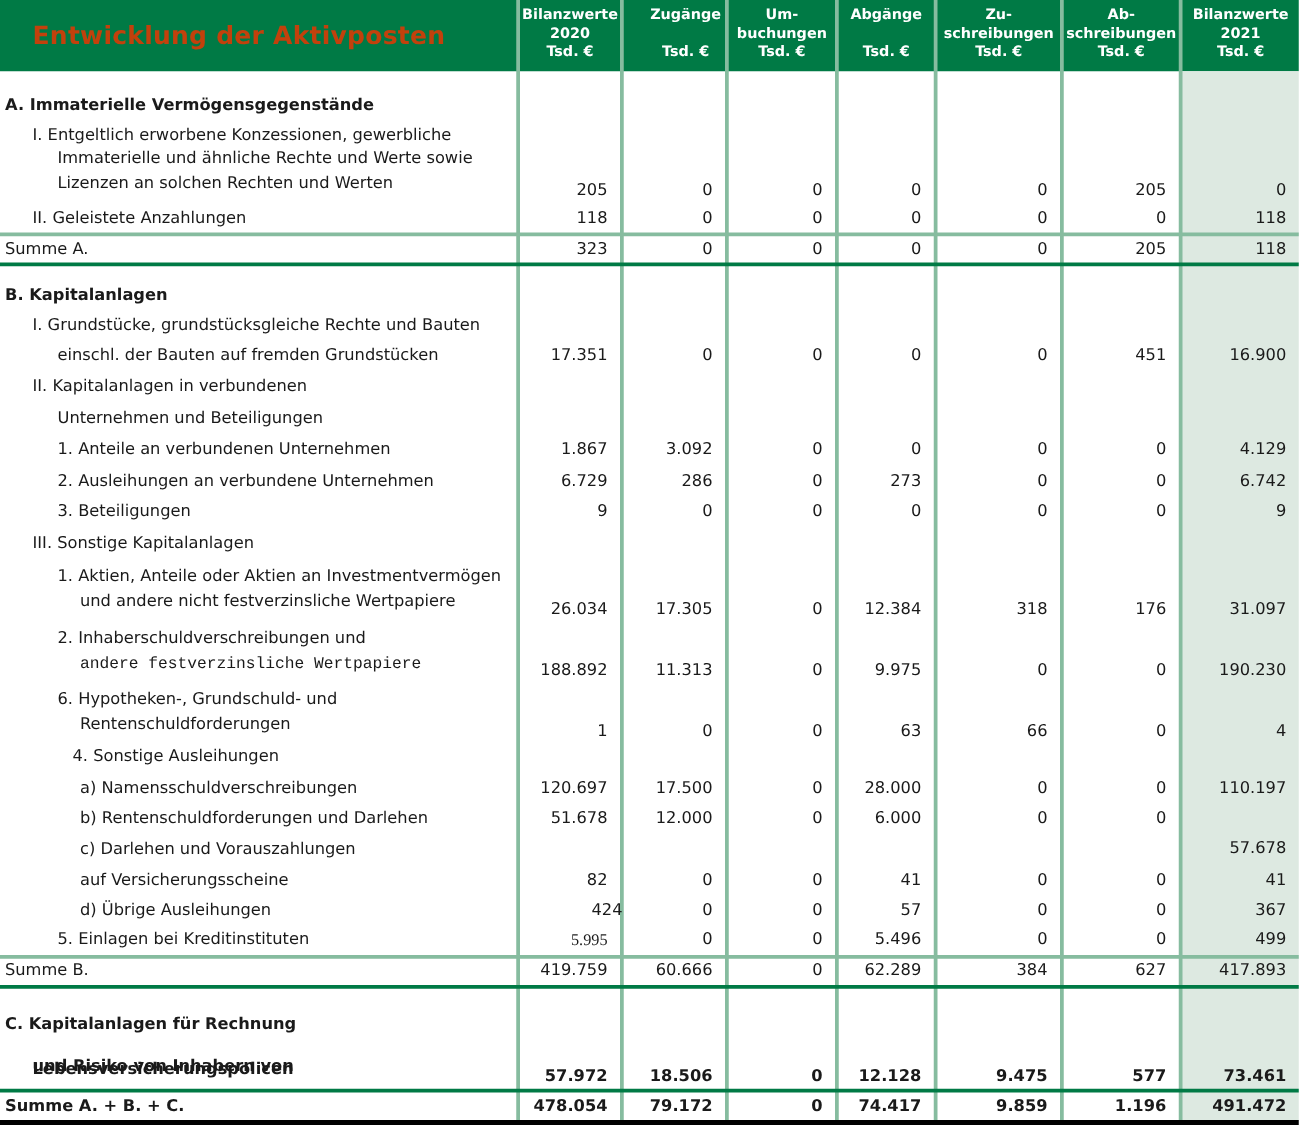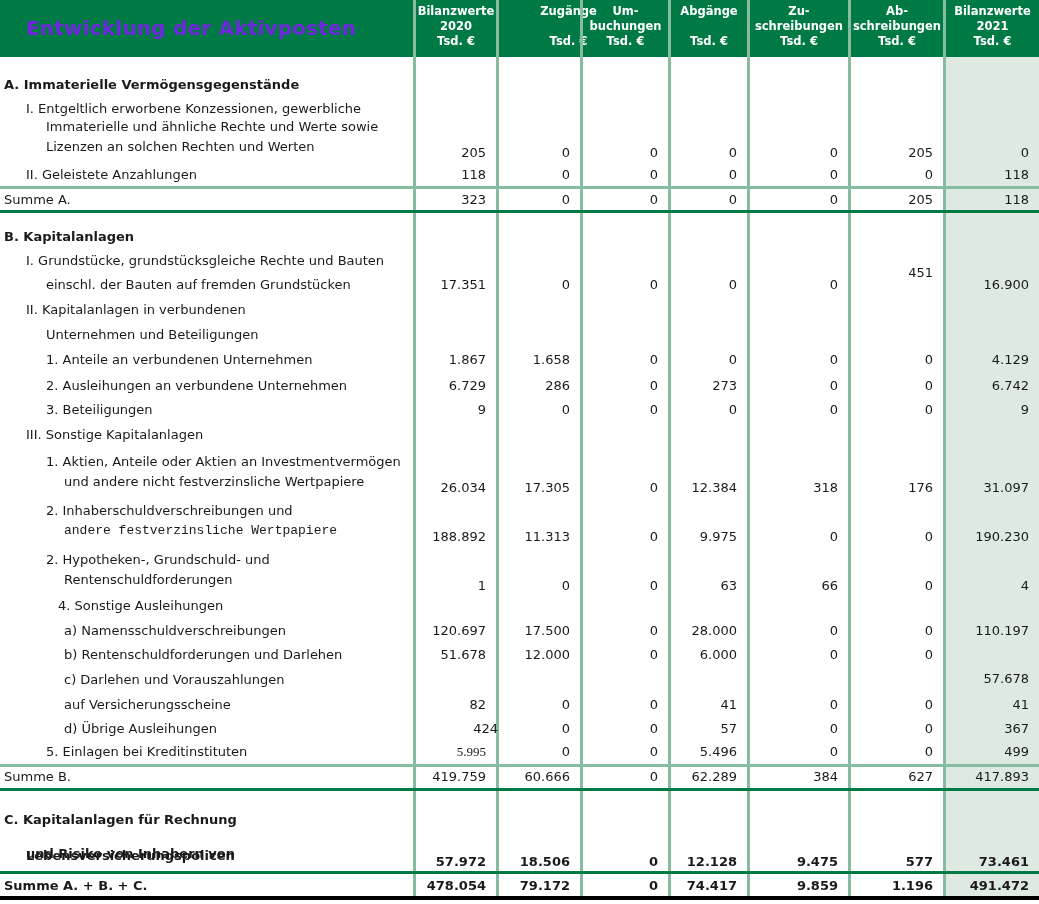--- a/index.html
+++ b/index.html
@@ -1,20 +1,20 @@
 <!DOCTYPE html>
 <html><head>
 <meta charset="utf-8">
 <style>
   html, body { margin: 0; padding: 0; background: #ffffff; }
   body { width: 1039px; height: 904px; position: relative; overflow: hidden;
          font-family: "DejaVu Sans", "Liberation Sans", sans-serif; color: #1a1a1a; }
   .abs { position: absolute; }
   .header { left: 0; top: 0; width: 1039px; height: 57px; background: #007a45; }
-  .title { left: 26px; top: 16px; font-size: 20px; font-weight: bold; color: #6d28d9; white-space: nowrap; letter-spacing: 0.2px; }
+  .title { left: 26px; top: 16px; font-size: 20px; font-weight: bold; color: #c2410c; white-space: nowrap; letter-spacing: 0.2px; }
   .hcell { top: 4px; height: 52px; color: #fff; font-size: 11.5px; font-weight: bold; text-align: center; line-height: 15px; }
   .hcell span { display: block; white-space: nowrap; }
   .vline { top: 0; width: 3px; height: 898px; background: #86bc9f; }
   .shade { left: 945px; top: 57px; width: 94px; height: 840px; background: #dde9e1; }
   .hsep-light { left: 0; width: 1039px; height: 3px; background: #86bc9f; }
   .hsep-dark { left: 0; width: 1039px; height: 3px; background: #007a45; }
   .hsep-black { left: 0; width: 1039px; height: 4px; background: #000; }
   .lbl { font-size: 13px; white-space: nowrap; line-height: 18px; }
   .lbl.bold { font-weight: bold; }
   .num { font-size: 13px; text-align: right; white-space: nowrap; line-height: 18px; }
@@ -25,21 +25,21 @@
 
 <div id="table">
   <div class="abs header"></div>
   <div class="abs shade"></div>
   <div class="abs title">Entwicklung der Aktivposten</div>
 <div class="abs hcell" style="left: 416px; width: 80px;">
       <span>Bilanzwerte</span>
       <span>2020</span>
       <span>Tsd. €</span>
     </div>
-    <div class="abs hcell" style="left: 499px; width: 99px; margin-left: 20px;">
+    <div class="abs hcell" style="left: 499px; width: 99px;">
       <span>Zugänge</span>
       <span>&nbsp;</span>
       <span>Tsd. €</span>
     </div>
     <div class="abs hcell" style="left: 583px; width: 85px;">
       <span>Um-</span>
       <span>buchungen</span>
       <span>Tsd. €</span>
     </div>
     <div class="abs hcell" style="left: 671px; width: 76px;">
@@ -97,27 +97,27 @@
     <div class="abs num" style="left: 851px; width: 82px; top: 191px;">205</div>
     <div class="abs num" style="left: 946px; width: 83px; top: 191px;">118</div>
     <div class="abs lbl bold" style="left: 4px; top: 228px;">B.  Kapitalanlagen</div>
     <div class="abs lbl" style="left: 26px; top: 252px;">I.  Grundstücke, grundstücksgleiche Rechte und Bauten</div>
     <div class="abs lbl" style="left: 46px; top: 276px;">einschl. der Bauten auf fremden Grundstücken</div>
     <div class="abs num" style="left: 416px; width: 70px; top: 276px;">17.351</div>
     <div class="abs num" style="left: 499px; width: 71px; top: 276px;">0</div>
     <div class="abs num" style="left: 583px; width: 75px; top: 276px;">0</div>
     <div class="abs num" style="left: 671px; width: 66px; top: 276px;">0</div>
     <div class="abs num" style="left: 750px; width: 88px; top: 276px;">0</div>
-    <div class="abs num" style="left: 851px; width: 82px; top: 264px;">451</div>
+    <div class="abs num" style="left: 851px; width: 82px; top: 276px;">451</div>
     <div class="abs num" style="left: 946px; width: 83px; top: 276px;">16.900</div>
     <div class="abs lbl" style="left: 26px; top: 301px;">II. Kapitalanlagen in verbundenen</div>
     <div class="abs lbl" style="left: 46px; top: 326px;">Unternehmen und Beteiligungen</div>
     <div class="abs lbl" style="left: 46px; top: 351px;">1. Anteile an verbundenen Unternehmen</div>
     <div class="abs num" style="left: 416px; width: 70px; top: 351px;">1.867</div>
-    <div class="abs num" style="left: 499px; width: 71px; top: 351px;">1.658</div>
+    <div class="abs num" style="left: 499px; width: 71px; top: 351px;">3.092</div>
     <div class="abs num" style="left: 583px; width: 75px; top: 351px;">0</div>
     <div class="abs num" style="left: 671px; width: 66px; top: 351px;">0</div>
     <div class="abs num" style="left: 750px; width: 88px; top: 351px;">0</div>
     <div class="abs num" style="left: 851px; width: 82px; top: 351px;">0</div>
     <div class="abs num" style="left: 946px; width: 83px; top: 351px;">4.129</div>
     <div class="abs lbl" style="left: 46px; top: 377px;">2. Ausleihungen an verbundene Unternehmen</div>
     <div class="abs num" style="left: 416px; width: 70px; top: 377px;">6.729</div>
     <div class="abs num" style="left: 499px; width: 71px; top: 377px;">286</div>
     <div class="abs num" style="left: 583px; width: 75px; top: 377px;">0</div>
     <div class="abs num" style="left: 671px; width: 66px; top: 377px;">273</div>
@@ -144,21 +144,21 @@
     <div class="abs num" style="left: 946px; width: 83px; top: 479px;">31.097</div>
     <div class="abs lbl" style="left: 46px; top: 502px;">2. Inhaberschuldverschreibungen und</div>
     <div class="abs lbl" style="left: 64px; top: 522px; font-family: Liberation Mono, monospace;">andere festverzinsliche Wertpapiere</div>
     <div class="abs num" style="left: 416px; width: 70px; top: 528px;">188.892</div>
     <div class="abs num" style="left: 499px; width: 71px; top: 528px;">11.313</div>
     <div class="abs num" style="left: 583px; width: 75px; top: 528px;">0</div>
     <div class="abs num" style="left: 671px; width: 66px; top: 528px;">9.975</div>
     <div class="abs num" style="left: 750px; width: 88px; top: 528px;">0</div>
     <div class="abs num" style="left: 851px; width: 82px; top: 528px;">0</div>
     <div class="abs num" style="left: 946px; width: 83px; top: 528px;">190.230</div>
-    <div class="abs lbl" style="left: 46px; top: 551px;">2. Hypotheken-, Grundschuld- und</div>
+    <div class="abs lbl" style="left: 46px; top: 551px;">6. Hypotheken-, Grundschuld- und</div>
     <div class="abs lbl" style="left: 64px; top: 571px;">Rentenschuldforderungen</div>
     <div class="abs num" style="left: 416px; width: 70px; top: 577px;">1</div>
     <div class="abs num" style="left: 499px; width: 71px; top: 577px;">0</div>
     <div class="abs num" style="left: 583px; width: 75px; top: 577px;">0</div>
     <div class="abs num" style="left: 671px; width: 66px; top: 577px;">63</div>
     <div class="abs num" style="left: 750px; width: 88px; top: 577px;">66</div>
     <div class="abs num" style="left: 851px; width: 82px; top: 577px;">0</div>
     <div class="abs num" style="left: 946px; width: 83px; top: 577px;">4</div>
     <div class="abs lbl" style="left: 58px; top: 597px;">4. Sonstige Ausleihungen</div>
     <div class="abs lbl" style="left: 64px; top: 622px;">a) Namensschuldverschreibungen</div>

